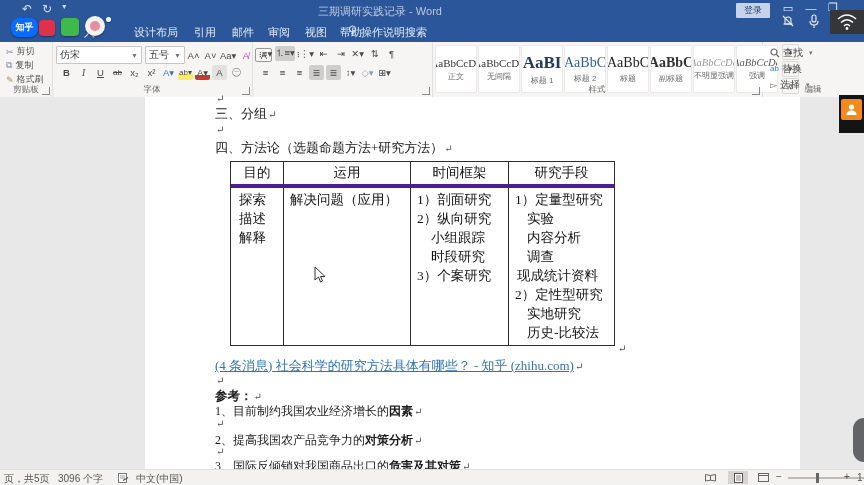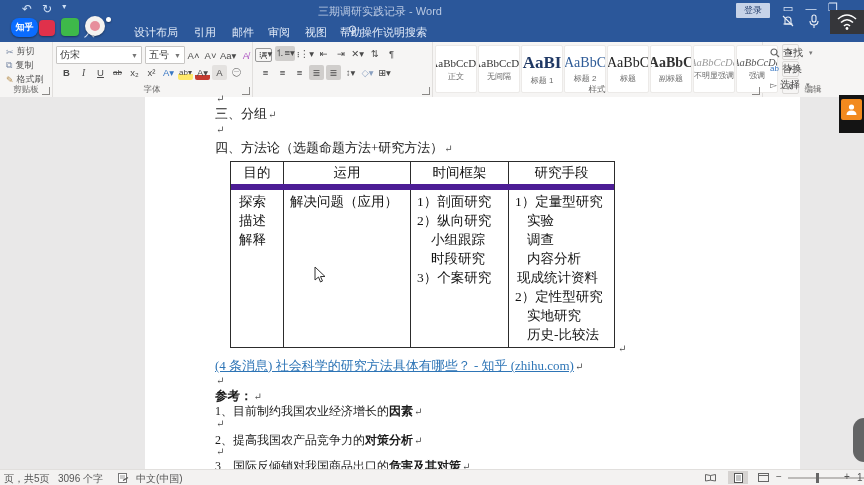--- a/index.html
+++ b/index.html
@@ -40,21 +40,21 @@
   .stylecard .lb{font-size:8px;color:#6a6a6a;white-space:nowrap;margin-top:2px;}
   .editrow{display:flex;align-items:center;gap:3px;font-size:10px;color:#444;height:15px;}
   
   .canvas{position:absolute;left:0;top:97px;width:864px;height:372px;background:#e9e8e8;}
   .page{position:absolute;left:145px;top:0;width:655px;height:372px;background:#fff;}
   .doc{position:absolute;font-family:"Liberation Serif","DejaVu Serif",serif;font-size:13px;color:#1b1b1b;white-space:nowrap;}
   .pil{color:#4d4d4d;font-size:10px;margin-left:1px;}
   .wtable{position:absolute;left:85px;top:64px;width:383px;border:1px solid #2c2c2c;
           font-family:"Liberation Serif","DejaVu Serif",serif;font-size:13.5px;color:#141414;}
   .trow{display:flex;}
-  .hcell{border-bottom:6px solid #4c1d95;}
+  .hcell{border-bottom:4px solid #4c1d95;}
   .tcell{box-sizing:border-box;padding:2px 0 3px 0;}
   .tcell.b1{border-right:1px solid #2c2c2c;}
   .tcell div{line-height:19px;}
   .hcell .tcell{text-align:center;line-height:20px;padding:1px 0;}
   .pl6{padding-left:6px;} .pl8{padding-left:8px;} .pl18{padding-left:18px;} .pl20{padding-left:20px;}
   .doclink{color:#2e75b6;text-decoration:underline;}
   .bold{font-weight:bold;}
   
   .statusbar{position:absolute;left:0;top:469px;width:864px;height:16px;background:#f3f2f1;
              border-top:1px solid #e1dfdd;font-size:10px;color:#555;}
@@ -306,22 +306,22 @@
           <div class="tcell b1" style="width:98px;">
             <div class="pl6">1）剖面研究</div>
             <div class="pl6">2）纵向研究</div>
             <div class="pl20">小组跟踪</div>
             <div class="pl20">时段研究</div>
             <div class="pl6">3）个案研究</div>
           </div>
           <div class="tcell" style="width:105px;">
             <div class="pl6">1）定量型研究</div>
             <div class="pl18">实验</div>
+            <div class="pl18">内容分析</div>
             <div class="pl18">调查</div>
-            <div class="pl18">内容分析</div>
             <div class="pl8">现成统计资料</div>
             <div class="pl6">2）定性型研究</div>
             <div class="pl18">实地研究</div>
             <div class="pl18">历史-比较法</div>
           </div>
         </div>
       </div>
       <span class="doc pil" style="left:472px;top:246px;">↵</span>
 
       <div class="doc" style="left:70px;top:260px;">

